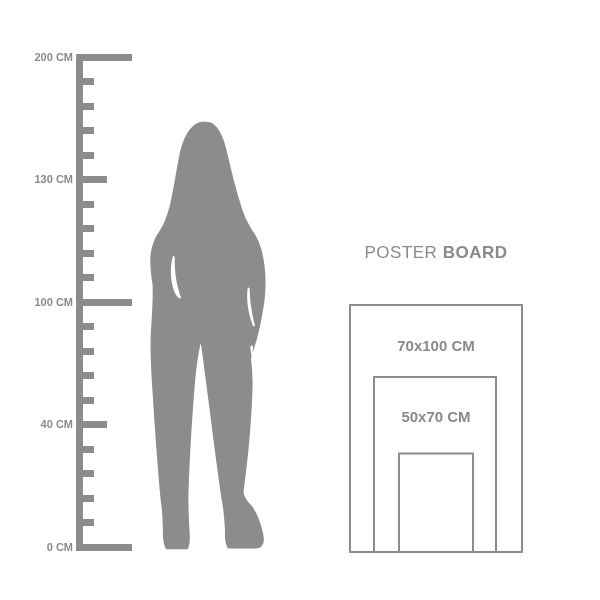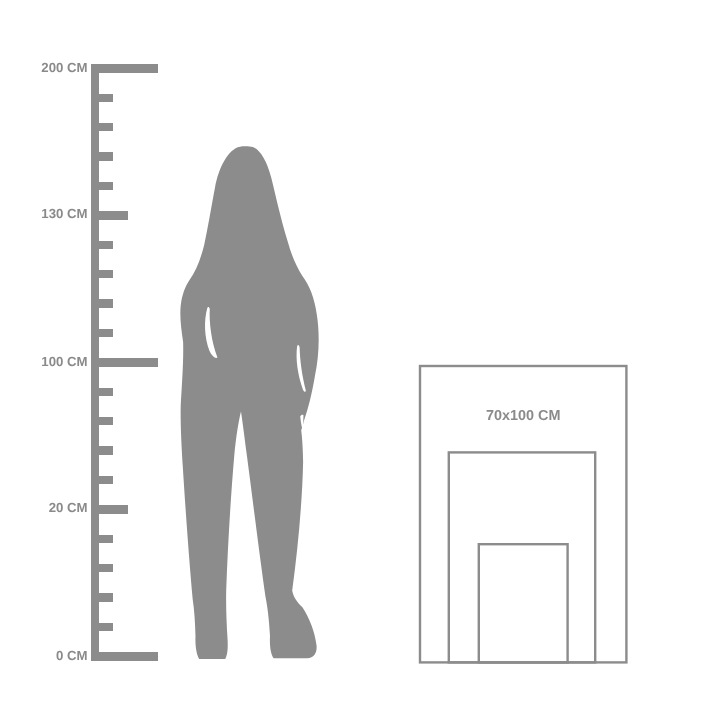--- a/index.html
+++ b/index.html
@@ -46,21 +46,21 @@
   }
   .poster-title .t-regular { font-weight: 400; }
   .poster-title .t-bold   { font-weight: 700; }
   .size-label {
     position: absolute;
     left: 376px;
     width: 120px;
     text-align: center;
     height: 14px;
     line-height: 14px;
-    font-size: 12px;
+    font-size: 15px;
     font-weight: bold;
     color: #8a8a8a;
     white-space: nowrap;
   }
   .size-label.s1 { top: 339px; }
   .size-label.s2 { top: 410px; }
   .size-label.s3 { top: 502px; }
   .lbl-200 { top: 50px; }
   .lbl-150 { top: 172px; }
   .lbl-100 { top: 295px; }
@@ -158,19 +158,21 @@
     <g fill="none" stroke="#8c8c8c" stroke-width="2">
       <rect x="350" y="305" width="172" height="247"></rect>
       <rect x="374" y="377" width="122" height="175"></rect>
       <rect x="399" y="453.5" width="74" height="98.5"></rect>
     </g>
   </svg>
 
   <div class="ruler-label lbl-200">200 CM</div>
   <div class="ruler-label lbl-150">130 CM</div>
   <div class="ruler-label lbl-100">100 CM</div>
-  <div class="ruler-label lbl-50">20 CM</div>
+  <div class="ruler-label lbl-50">40 CM</div>
   <div class="ruler-label lbl-0">0 CM</div>
 
+  <div class="poster-title"><span class="t-regular">POSTER</span><span>&nbsp;</span><span class="t-bold">BOARD</span></div>
 
   <div class="size-label s1">70x100 CM</div>
+  <div class="size-label s2">50x70 CM</div>
 
 </div>
 
 </body></html>

